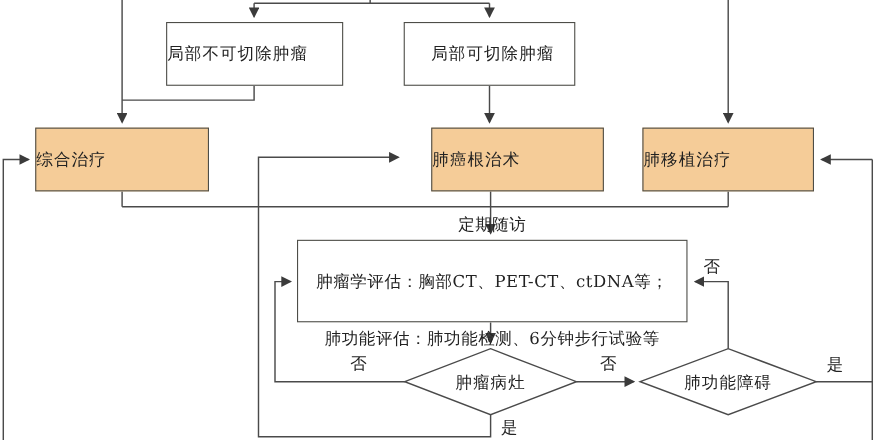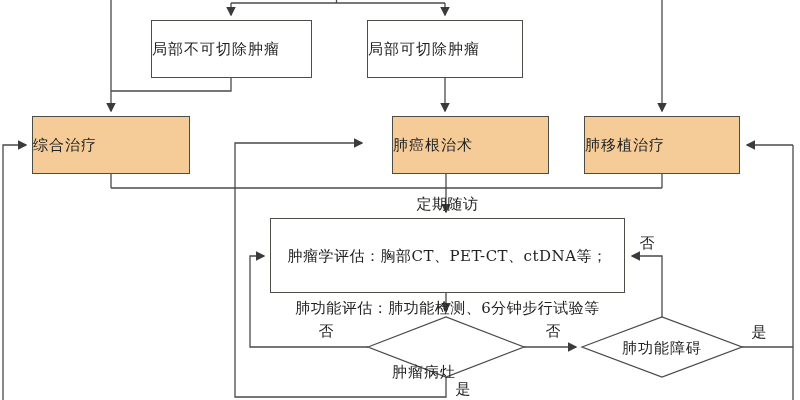--- a/index.html
+++ b/index.html
@@ -74,21 +74,21 @@
 
       <polygon points="368,347 446,317 524,347 446,377" fill="#ffffff"></polygon>
       <polygon points="582,347 662,317 742,347 662,377" fill="#ffffff"></polygon>
     </g>
   </svg>
 
   <div class="node plain" style="left:151px;top:20px;width:161px;height:58px;">
     <span>局部不可切除肿瘤</span>
   </div>
 
-  <div class="node plain" style="left:367px;top:20px;width:156px;height:58px;">
+  <div class="node plain" style="left:367px;top:20px;width:156px;height:58px;padding-left:24px;">
     <span>局部可切除肿瘤</span>
   </div>
 
   <div class="node accent" style="left:32px;top:116px;width:158px;height:58px;">
     <span>综合治疗</span>
   </div>
 
   <div class="node accent" style="left:368px;top:116px;width:157px;height:58px;margin-left:24px;">
     <span>肺癌根治术</span>
   </div>
@@ -96,21 +96,21 @@
   <div class="node accent" style="left:584px;top:116px;width:156px;height:58px;">
     <span>肺移植治疗</span>
   </div>
 
   <div class="node plain followup" style="left:270px;top:218px;width:355px;height:75px;gap:28px;">
     <div>定期随访</div>
     <div>肿瘤学评估：胸部CT、PET-CT、ctDNA等；</div>
     <div>肺功能评估：肺功能检测、6分钟步行试验等</div>
   </div>
 
-  <div class="diamond-label" style="left:424px;top:348px;margin-top:24px;">肿瘤病灶</div>
+  <div class="diamond-label" style="left:446px;top:348px;">肿瘤病灶</div>
   <div class="diamond-label" style="left:662px;top:348px;">肺功能障碍</div>
 
   <div class="edge-label" style="left:326px;top:331px;">否</div>
   <div class="edge-label" style="left:553px;top:331px;">否</div>
   <div class="edge-label" style="left:463px;top:389px;">是</div>
   <div class="edge-label" style="left:647px;top:243px;">否</div>
   <div class="edge-label" style="left:759px;top:332px;">是</div>
 
 </div>
 

